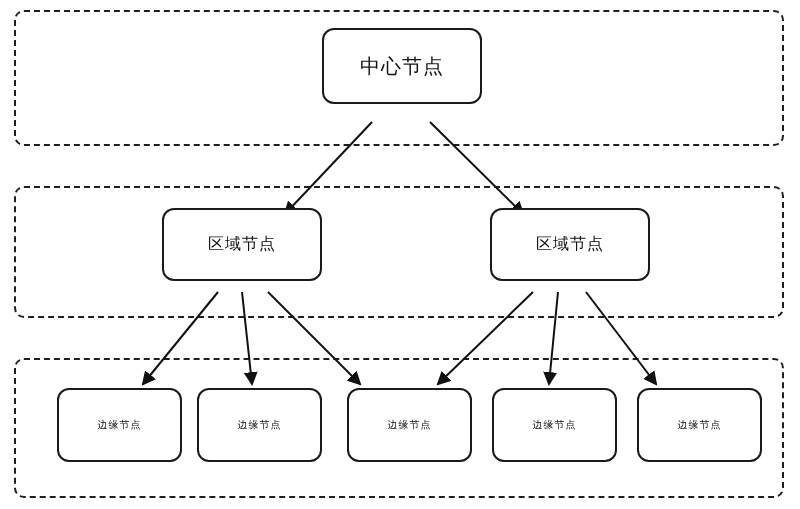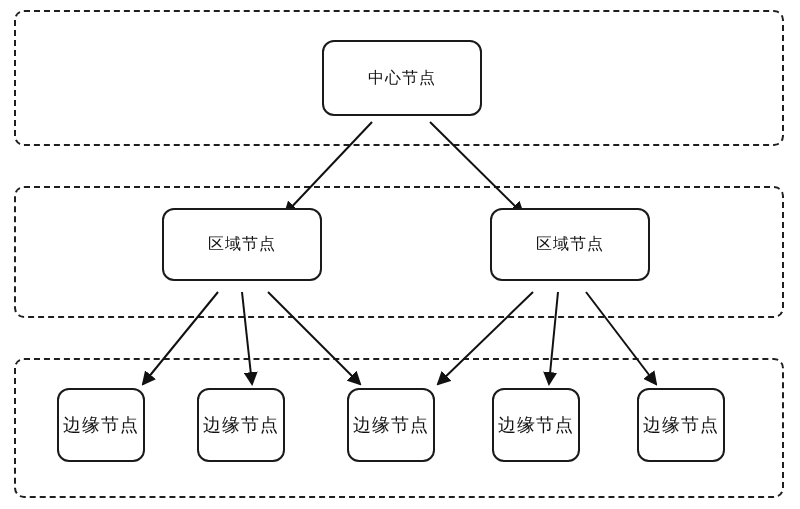--- a/index.html
+++ b/index.html
@@ -31,25 +31,25 @@
     border-radius: 12px;
     background: #ffffff;
     box-sizing: border-box;
     display: flex;
     align-items: center;
     justify-content: center;
     color: #111111;
     z-index: 2;
   }
   .node span { letter-spacing: 1px; }
-  .node-center { left: 322px; top: 40px;  width: 160px; height: 76px; font-size: 16px; }
+  .node-center { left: 322px; top: 28px;  width: 160px; height: 76px; font-size: 20px; }
   .node-region { top: 208px; width: 160px; height: 73px; font-size: 16px; }
   .node-region.r1 { left: 162px; }
   .node-region.r2 { left: 490px; }
-  .node-edge { top: 388px; width: 88px; height: 74px; font-size: 18px; }
+  .node-edge { top: 388px; width: 125px; height: 74px; font-size: 10px; }
   .node-edge.e1 { left: 57px; }
   .node-edge.e2 { left: 197px; }
   .node-edge.e3 { left: 347px; }
   .node-edge.e4 { left: 492px; }
   .node-edge.e5 { left: 637px; }
   svg.arrows {
     position: absolute;
     left: 0; top: 0;
     width: 800px; height: 509px;
     z-index: 1;

